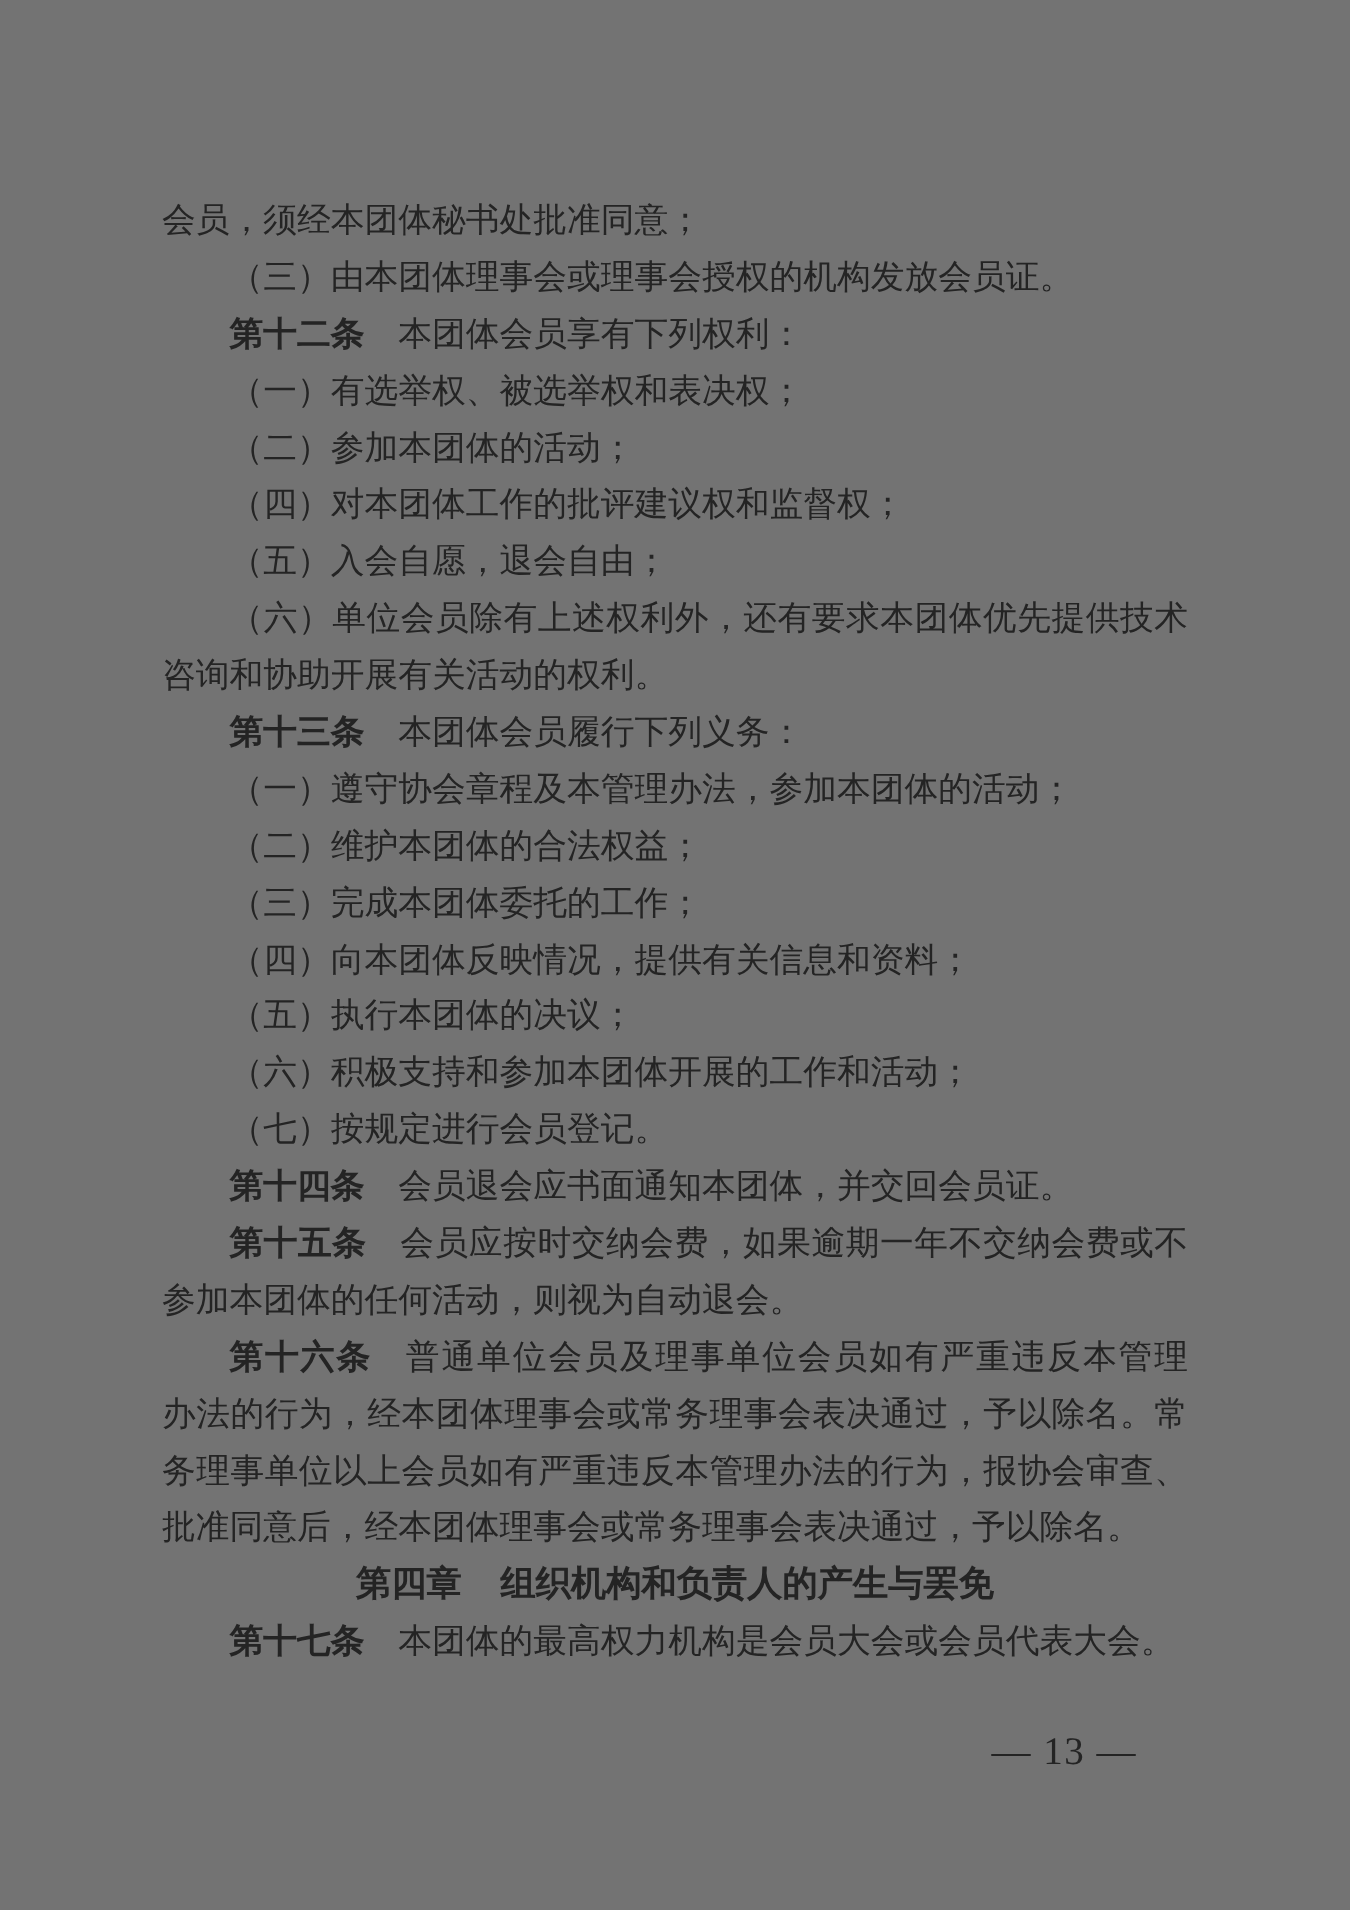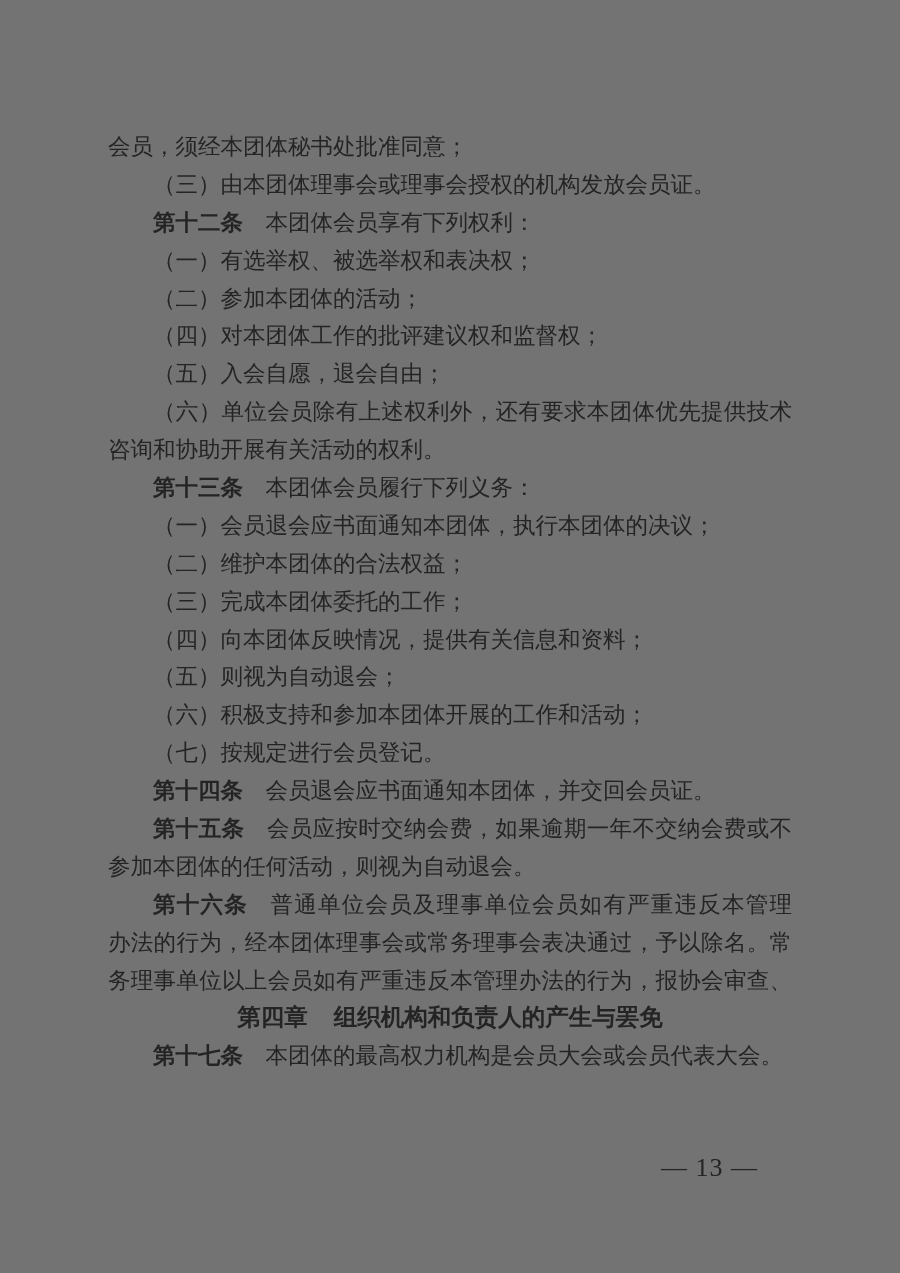--- a/index.html
+++ b/index.html
@@ -70,30 +70,31 @@
       <div class="line body"><span>会员，须经本团体秘书处批准同意；</span></div>
       <div class="line body indent"><span>（三）由本团体理事会或理事会授权的机构发放会员证。</span></div>
       <div class="line article indent"><span class="label">第十二条</span><span>本团体会员享有下列权利：</span></div>
       <div class="line body indent"><span>（一）有选举权、被选举权和表决权；</span></div>
       <div class="line body indent"><span>（二）参加本团体的活动；</span></div>
       <div class="line body indent"><span>（四）对本团体工作的批评建议权和监督权；</span></div>
       <div class="line body indent"><span>（五）入会自愿，退会自由；</span></div>
       <div class="line body indent full"><span>（六）单位会员除有上述权利外，还有要求本团体优先提供技术</span></div>
       <div class="line body"><span>咨询和协助开展有关活动的权利。</span></div>
       <div class="line article indent"><span class="label">第十三条</span><span>本团体会员履行下列义务：</span></div>
-      <div class="line body indent"><span>（一）会员退会应书面通知本团体，执行本团体的决议；</span></div>
+      <div class="line body indent"><span>（一）遵守协会章程及本管理办法，参加本团体的活动；</span></div>
       <div class="line body indent"><span>（二）维护本团体的合法权益；</span></div>
       <div class="line body indent"><span>（三）完成本团体委托的工作；</span></div>
       <div class="line body indent"><span>（四）向本团体反映情况，提供有关信息和资料；</span></div>
-      <div class="line body indent"><span>（五）则视为自动退会；</span></div>
+      <div class="line body indent"><span>（五）执行本团体的决议；</span></div>
       <div class="line body indent"><span>（六）积极支持和参加本团体开展的工作和活动；</span></div>
       <div class="line body indent"><span>（七）按规定进行会员登记。</span></div>
       <div class="line article indent"><span class="label">第十四条</span><span>会员退会应书面通知本团体，并交回会员证。</span></div>
       <div class="line article indent full"><span class="label">第十五条</span><span>会员应按时交纳会费，如果逾期一年不交纳会费或不</span></div>
       <div class="line body"><span>参加本团体的任何活动，则视为自动退会。</span></div>
       <div class="line article indent full"><span class="label">第十六条</span><span>普通单位会员及理事单位会员如有严重违反本管理</span></div>
       <div class="line body full"><span>办法的行为，经本团体理事会或常务理事会表决通过，予以除名。常</span></div>
       <div class="line body full"><span>务理事单位以上会员如有严重违反本管理办法的行为，报协会审查、</span></div>
+      <div class="line body"><span>批准同意后，经本团体理事会或常务理事会表决通过，予以除名。</span></div>
       <div class="line chapter"><span class="label">第四章</span><span>组织机构和负责人的产生与罢免</span></div>
       <div class="line article indent"><span class="label">第十七条</span><span>本团体的最高权力机构是会员大会或会员代表大会。</span></div>
     </div>
   <div class="page-number">— 13 —</div>
 </div>
 
 </body></html>

